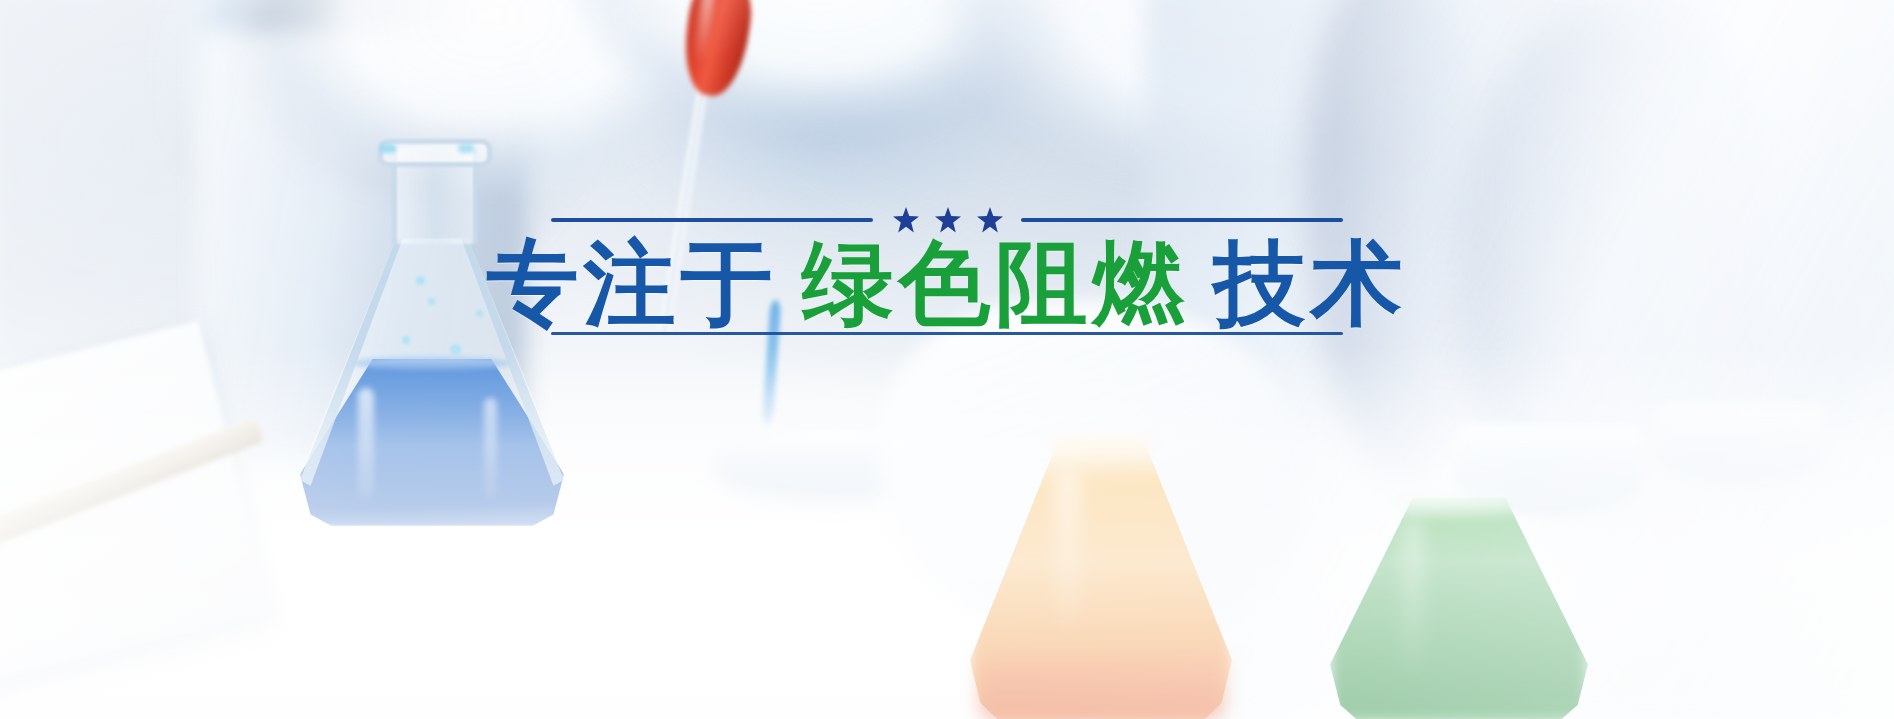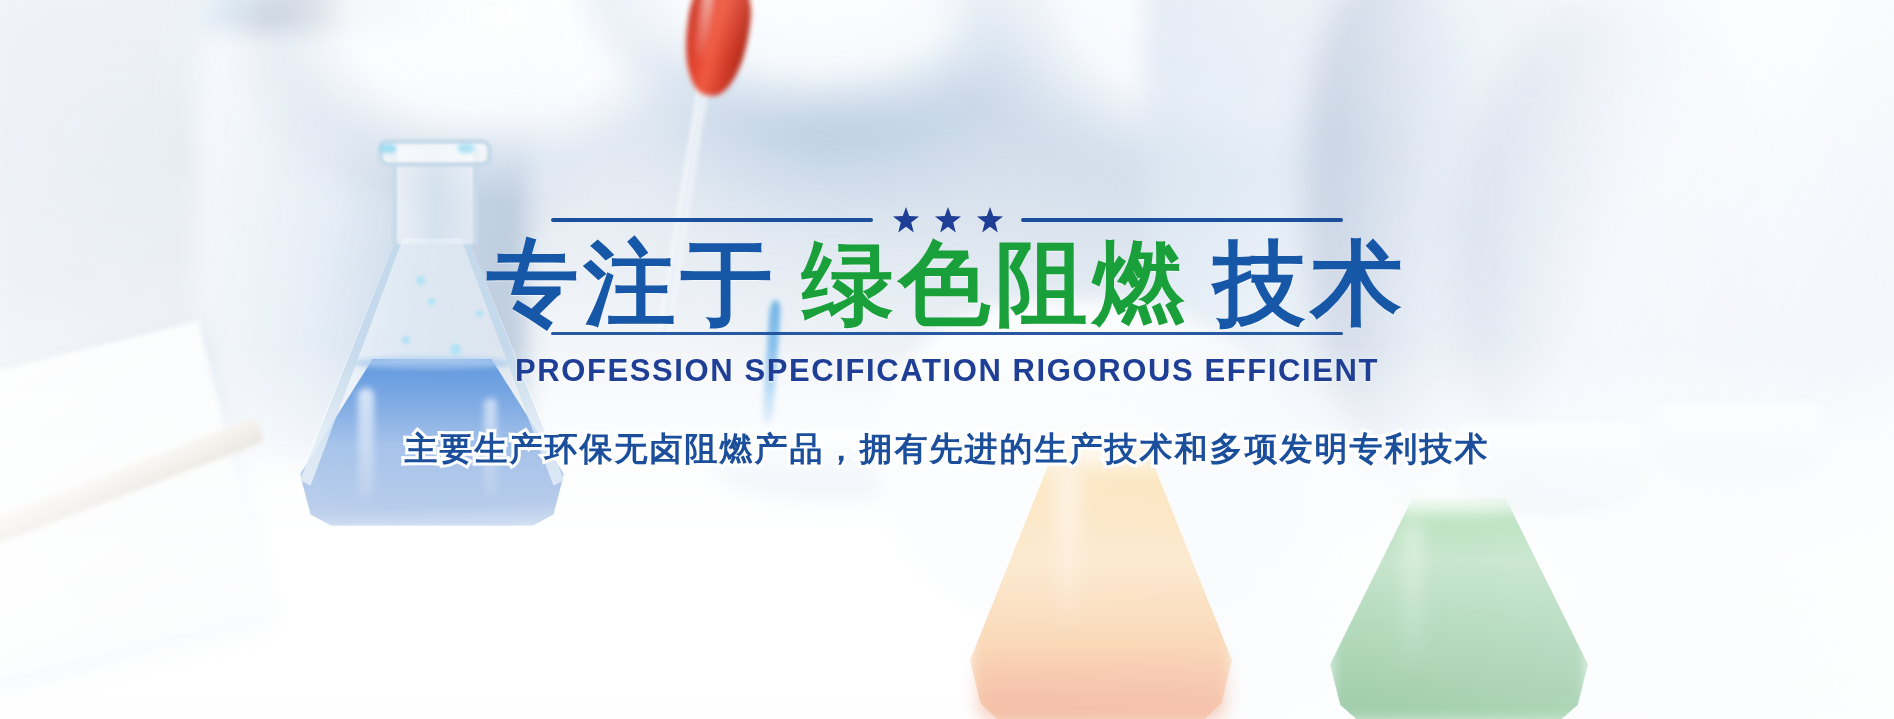--- a/index.html
+++ b/index.html
@@ -472,18 +472,16 @@
       </div>
       <div class="divider-line right"></div>
     </div>
 
     <div class="headline">
       <span class="hl-blue">专注于</span><span class="hl-gap"></span><span class="hl-green">绿色阻燃</span><span class="hl-gap"></span><span class="hl-blue">技术</span>
     </div>
 
     <div class="underline-bottom"></div>
 
-    <div class="subtitle">PROFESSION SPECIFICATION RIGOROUS EFFICIENT</div>
-
-    <div class="tagline">主要生产环保无卤阻燃产品，拥有先进的生产技术和多项发明专利技术</div>
+
 
   </div>
 </div>
 
 </body></html>

